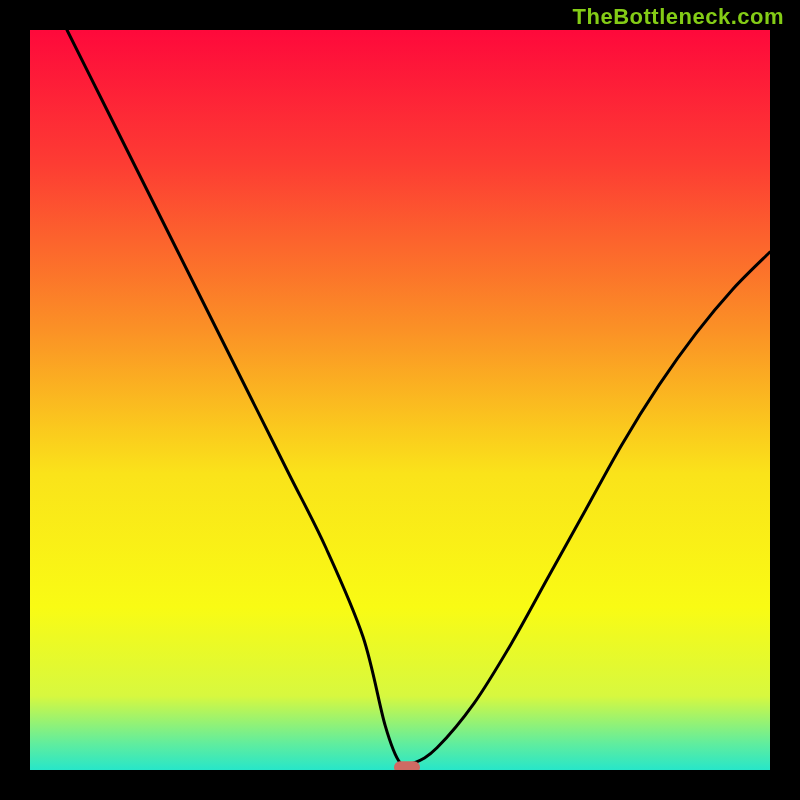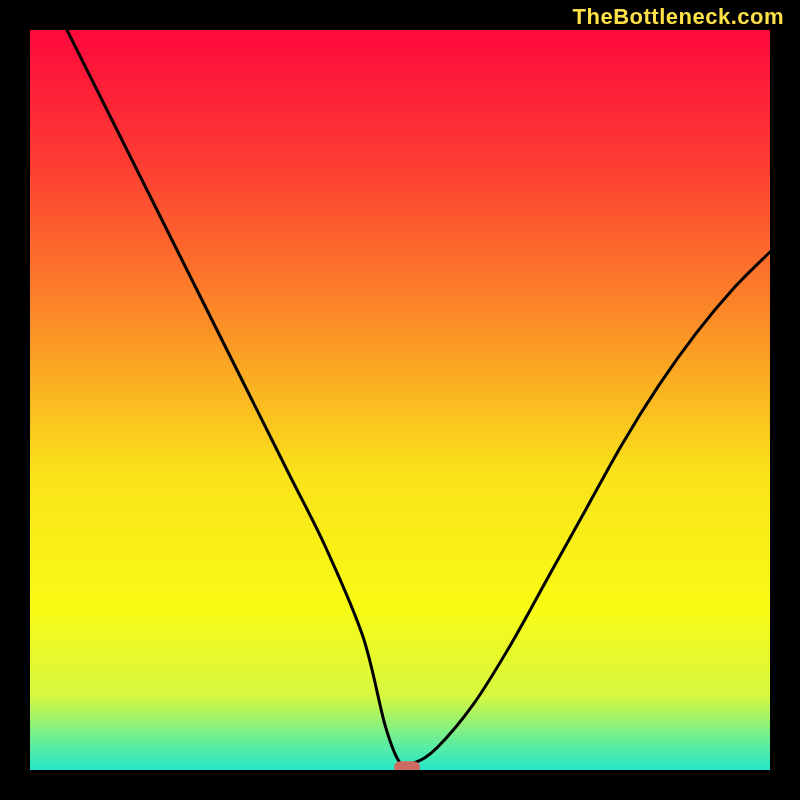--- a/index.html
+++ b/index.html
@@ -14,21 +14,21 @@
   .frame {
     position: relative;
     width: 800px;
     height: 800px;
     background: #000;
   }
   .watermark {
     position: absolute;
     top: 4px;
     right: 16px;
-    color: #fde047;
+    color: #84cc16;
     font-size: 22px;
     font-weight: 600;
     letter-spacing: 0.5px;
     z-index: 5;
   }
   .plot-area {
     position: absolute;
     left: 30px;
     top: 30px;
     width: 740px;

